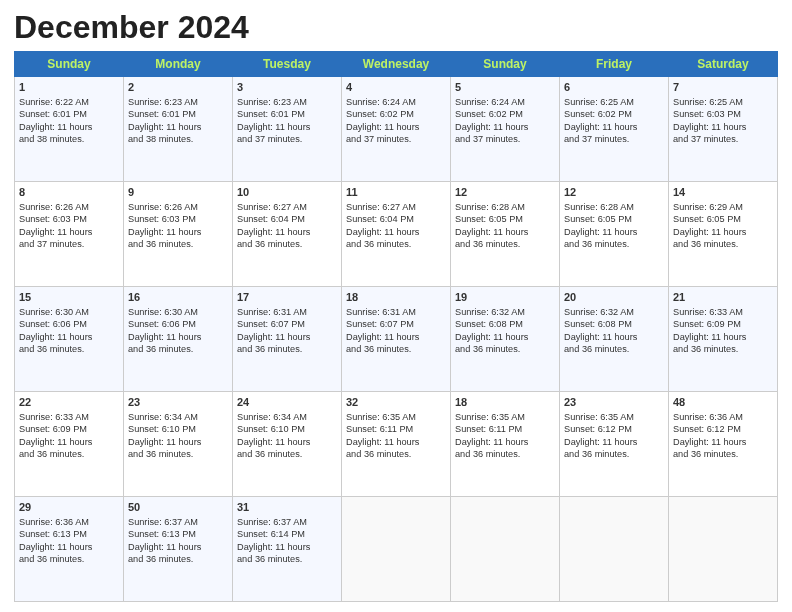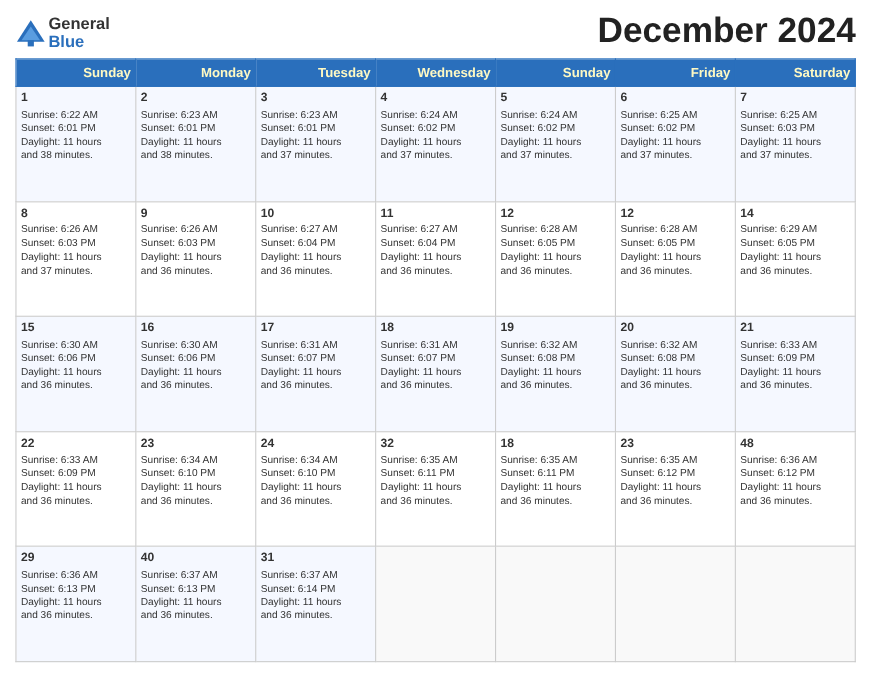--- a/index.html
+++ b/index.html
@@ -63,25 +63,25 @@
     }
     .calendar {
       flex: 1;
       border: 1px solid #ccc;
       border-collapse: collapse;
       width: 100%;
       table-layout: fixed;
     }
     .calendar thead tr th {
       background: #2a6fbc;
-      color: #fef9c3;
+      color: #bef264;
       font-size: 12px;
       font-weight: bold;
       padding: 5px 4px;
-      text-align: right;
+      text-align: center;
       border: 1px solid #2a6fbc;
     }
     .calendar tbody tr td {
       border: 1px solid #ccc;
       vertical-align: top;
       padding: 3px 4px;
       font-size: 9.2px;
       color: #333;
       background: #fff;
       line-height: 1.35;
@@ -100,31 +100,20 @@
     }
     .empty {
       background: #f9f9f9 !important;
     }
   </style>
 </head>
 <body>
 
 <div class="page">
   <div class="header">
-    <div class="logo">
-      <svg class="logo-icon" viewBox="0 0 40 40">
-        <polygon points="20,2 38,30 2,30" fill="#2a6fbc"></polygon>
-        <polygon points="20,10 32,28 8,28" fill="#5a9de0"></polygon>
-        <rect x="16" y="28" width="8" height="8" fill="#2a6fbc"></rect>
-      </svg>
-      <div class="logo-text">
-        <span class="logo-general">General</span>
-        <span class="logo-blue">Blue</span>
-      </div>
-    </div>
     <div class="title-block">
       <div class="main-title">December 2024</div>
     </div>
   </div>
 
   <table class="calendar">
     <thead>
       <tr>
         <th>Sunday</th>
         <th>Monday</th>
@@ -167,21 +156,21 @@
           <td><span class="day-num">22</span>Sunrise: 6:33 AM<br>Sunset: 6:09 PM<br>Daylight: 11 hours<br>and 36 minutes.</td>
           <td><span class="day-num">23</span>Sunrise: 6:34 AM<br>Sunset: 6:10 PM<br>Daylight: 11 hours<br>and 36 minutes.</td>
           <td><span class="day-num">24</span>Sunrise: 6:34 AM<br>Sunset: 6:10 PM<br>Daylight: 11 hours<br>and 36 minutes.</td>
           <td><span class="day-num">32</span>Sunrise: 6:35 AM<br>Sunset: 6:11 PM<br>Daylight: 11 hours<br>and 36 minutes.</td>
           <td><span class="day-num">18</span>Sunrise: 6:35 AM<br>Sunset: 6:11 PM<br>Daylight: 11 hours<br>and 36 minutes.</td>
           <td><span class="day-num">23</span>Sunrise: 6:35 AM<br>Sunset: 6:12 PM<br>Daylight: 11 hours<br>and 36 minutes.</td>
           <td><span class="day-num">48</span>Sunrise: 6:36 AM<br>Sunset: 6:12 PM<br>Daylight: 11 hours<br>and 36 minutes.</td>
         </tr>
         <tr>
           <td><span class="day-num">29</span>Sunrise: 6:36 AM<br>Sunset: 6:13 PM<br>Daylight: 11 hours<br>and 36 minutes.</td>
-          <td><span class="day-num">40</span>Sunrise: 6:37 AM<br>Sunset: 6:13 PM<br>Daylight: 11 hours<br>and 36 minutes.</td>
+          <td><span class="day-num">50</span>Sunrise: 6:37 AM<br>Sunset: 6:13 PM<br>Daylight: 11 hours<br>and 36 minutes.</td>
           <td><span class="day-num">31</span>Sunrise: 6:37 AM<br>Sunset: 6:14 PM<br>Daylight: 11 hours<br>and 36 minutes.</td>
           <td class="empty"></td>
           <td class="empty"></td>
           <td class="empty"></td>
           <td class="empty"></td>
         </tr>
       </tbody>
   </table>
 </div>
 

